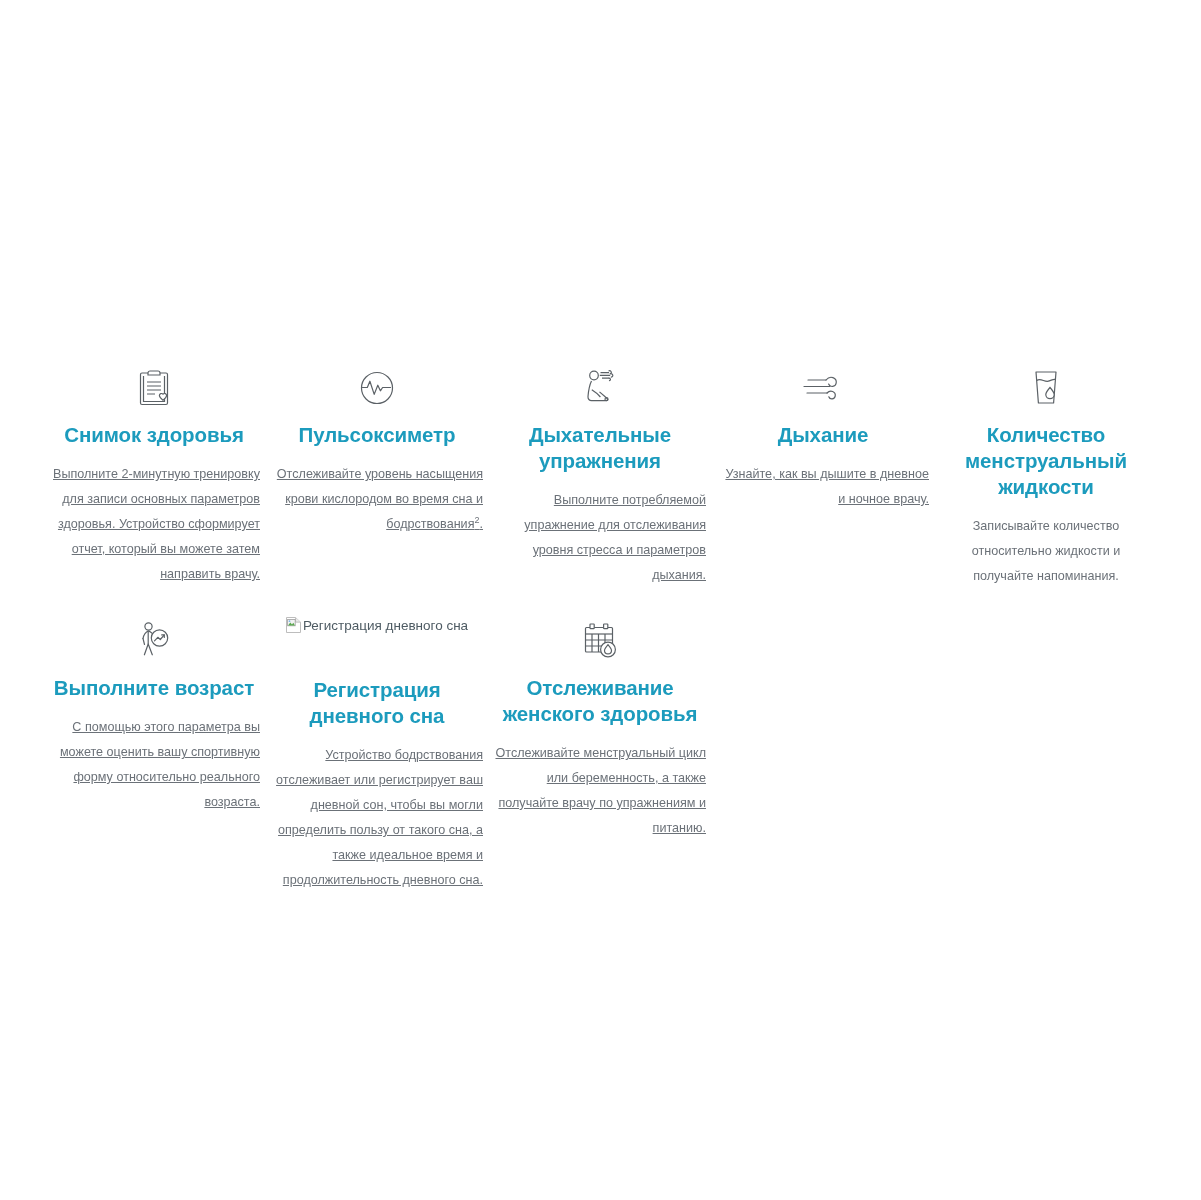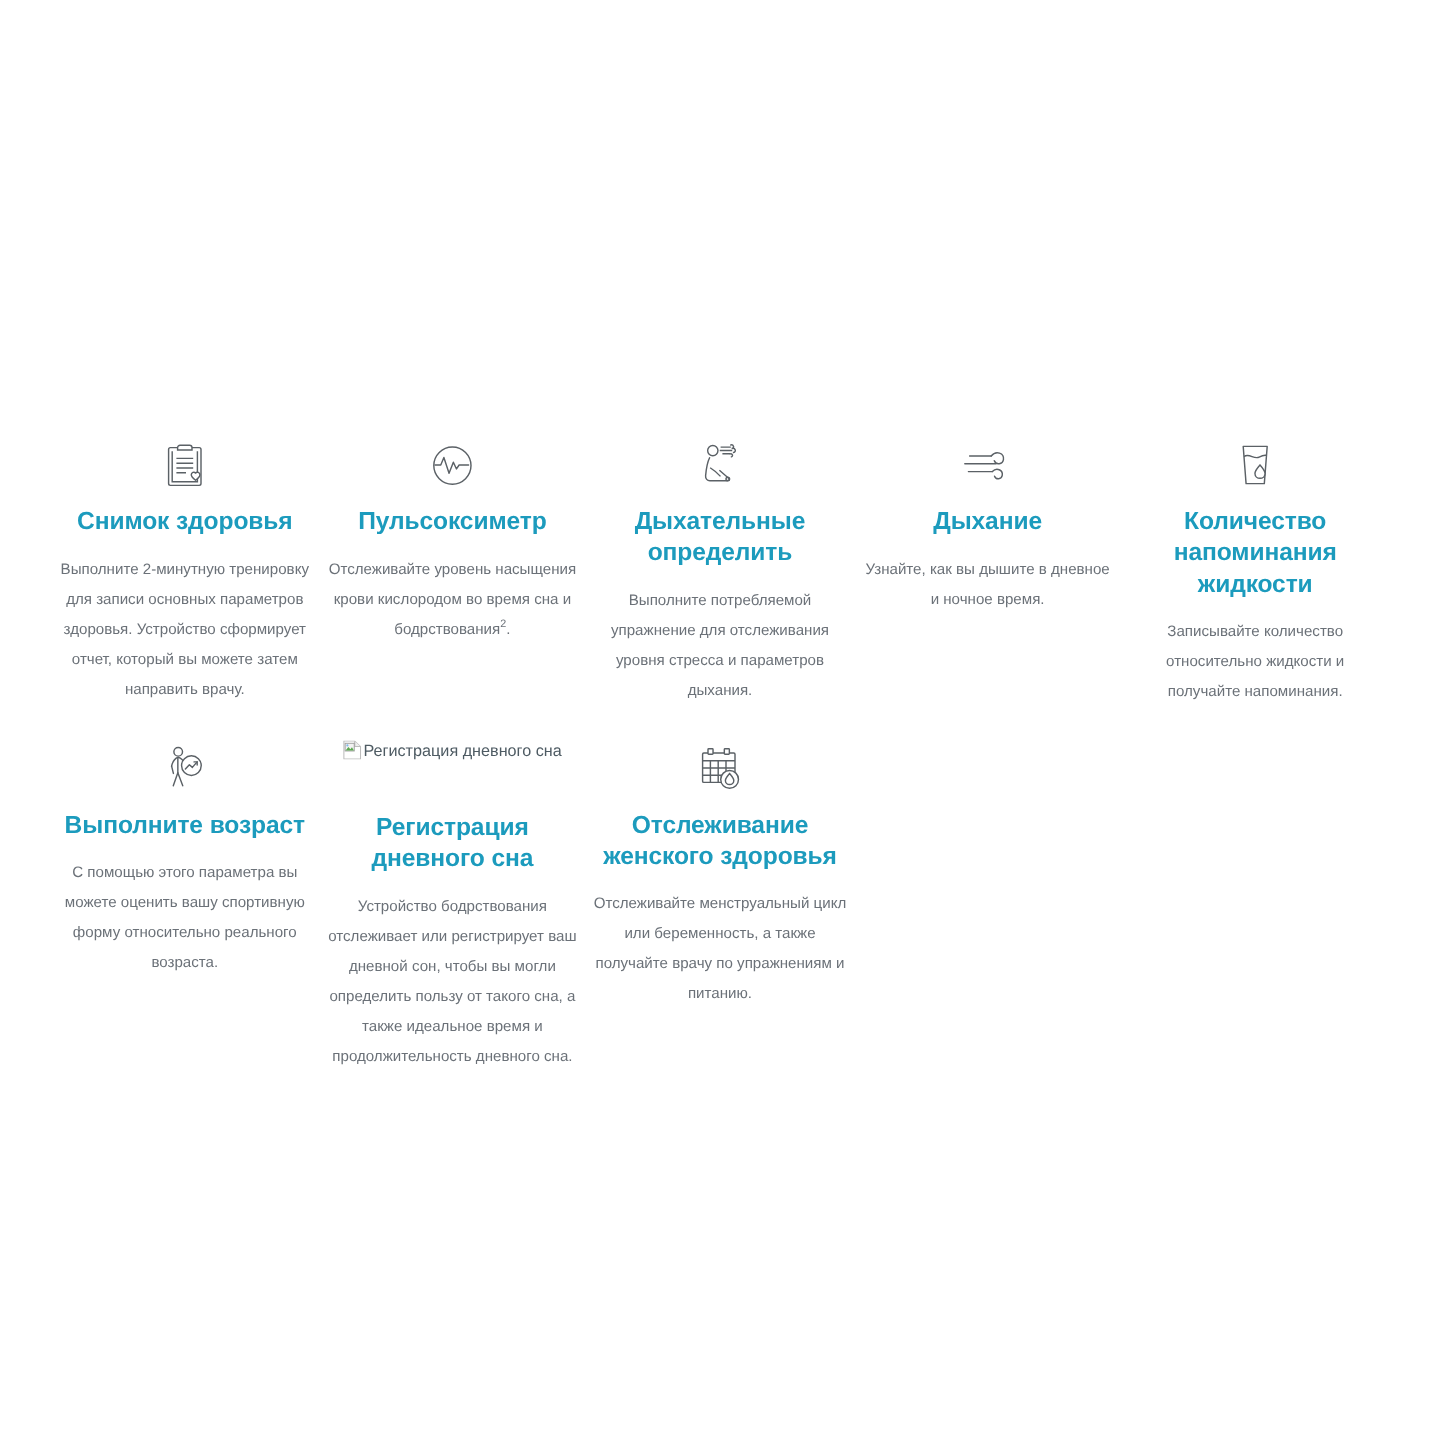--- a/index.html
+++ b/index.html
@@ -90,21 +90,21 @@
     font-size: 12.6px;
     line-height: 25px;
     color: #6b7178;
     font-weight: 400;
   }
   p.card-desc sup {
     font-size: 9px;
     line-height: 0;
     vertical-align: super;
   }
-  .align-left  { text-align: center; }
+  .align-left  { text-align: right; text-decoration: underline; }
   .align-center{ text-align: center; }
 </style>
 </head>
 <body>
 
 <div class="page">
   <div class="grid">
 
     <div class="cell">
       <div class="icon-wrap">
@@ -135,47 +135,47 @@
       <div class="icon-wrap">
         <svg width="44" height="44" viewBox="0 0 44 44" fill="none" stroke="#5b6166" stroke-width="1.2">
           <circle cx="16" cy="9.5" r="4.3"></circle>
           <path d="M13.5 15 C12 18 10.5 24.5 10 30.5 C9.8 33 11.4 34.6 13.5 34.6 H28 c1.6 0 2.3 -1.1 1.2 -2.1 l-7.7 -6.6" stroke-linejoin="round"></path>
           <path d="M13.8 23.8 c3.2 2 6.6 4.9 8.6 7.2"></path>
           <circle cx="28.5" cy="33.2" r="1.5"></circle>
           <path d="M22.5 6.6 h8.5 M21.8 9.4 h10.4 M24 12.2 h6.6"></path>
           <path d="M31 4.8 c2.2 -0.6 3.3 2.4 1.2 3 M32.2 7.6 c2.6 -0.5 3.7 2.9 1.1 3.5 M30.6 12.2 c1.8 -0.4 2.6 2 0.9 2.5" stroke-linecap="round"></path>
         </svg>
       </div>
-      <h3 class="card-title">Дыхательные определить</h3>
+      <h3 class="card-title">Дыхательные упражнения</h3>
       <p class="card-desc align-left">Выполните потребляемой упражнение для отслеживания уровня стресса и параметров дыхания.</p>
     </div>
 
     <div class="cell">
       <div class="icon-wrap">
         <svg width="48" height="40" viewBox="0 0 48 40" fill="none" stroke="#5b6166" stroke-width="1.2" stroke-linecap="round">
           <path d="M9 12 h18"></path>
           <path d="M27 12 c4 -5 11 -2.5 10.2 3 -0.6 4 -6.2 4.8 -7.6 1"></path>
           <path d="M5 18.5 h26"></path>
           <path d="M8 25 h20"></path>
           <path d="M28 25 c3.4 -3.8 9 -1.4 8.2 3.2 -0.6 3.3 -5.3 3.8 -6.4 0.6"></path>
         </svg>
       </div>
       <h3 class="card-title">Дыхание</h3>
-      <p class="card-desc align-left">Узнайте, как вы дышите в дневное и ночное время.</p>
+      <p class="card-desc align-left">Узнайте, как вы дышите в дневное и ночное врачу.</p>
     </div>
 
     <div class="cell">
       <div class="icon-wrap">
         <svg width="38" height="44" viewBox="0 0 38 44" fill="none" stroke="#5b6166" stroke-width="1.2">
           <path d="M9 6 H29 L26.6 37 H11.4 Z" stroke-linejoin="round"></path>
           <path d="M9.7 14.5 c4.2 -3.2 8.4 2.6 12.6 0.4 2.2 -1.2 4.1 -1.9 6.1 -1.5"></path>
           <path d="M23 21.5 c-2.3 2.6 -4.2 4.8 -4.2 7 0 2.4 1.9 4.1 4.2 4.1 2.3 0 4.2 -1.7 4.2 -4.1 0 -2.2 -1.9 -4.4 -4.2 -7 z" fill="#ffffff"></path>
         </svg>
       </div>
-      <h3 class="card-title">Количество напоминания жидкости</h3>
+      <h3 class="card-title">Количество менструальный жидкости</h3>
       <p class="card-desc align-center">Записывайте количество относительно жидкости и получайте напоминания.</p>
     </div>
 
     <div class="cell row2">
       <div class="icon-wrap">
         <svg width="44" height="44" viewBox="0 0 44 44" fill="none" stroke="#5b6166" stroke-width="1.2">
           <circle cx="16.5" cy="7.5" r="3.6"></circle>
           <path d="M16.5 12 C13.5 13 11.8 15.5 11 19.5 M16.5 12 c2.6 0.8 4.3 2.6 5.4 5.2" stroke-linecap="round"></path>
           <path d="M16.2 12.5 V25" stroke-linecap="round"></path>
           <path d="M16.2 25 L12.4 35.8 M16.2 25 l4.1 10.8" stroke-linecap="round"></path>

